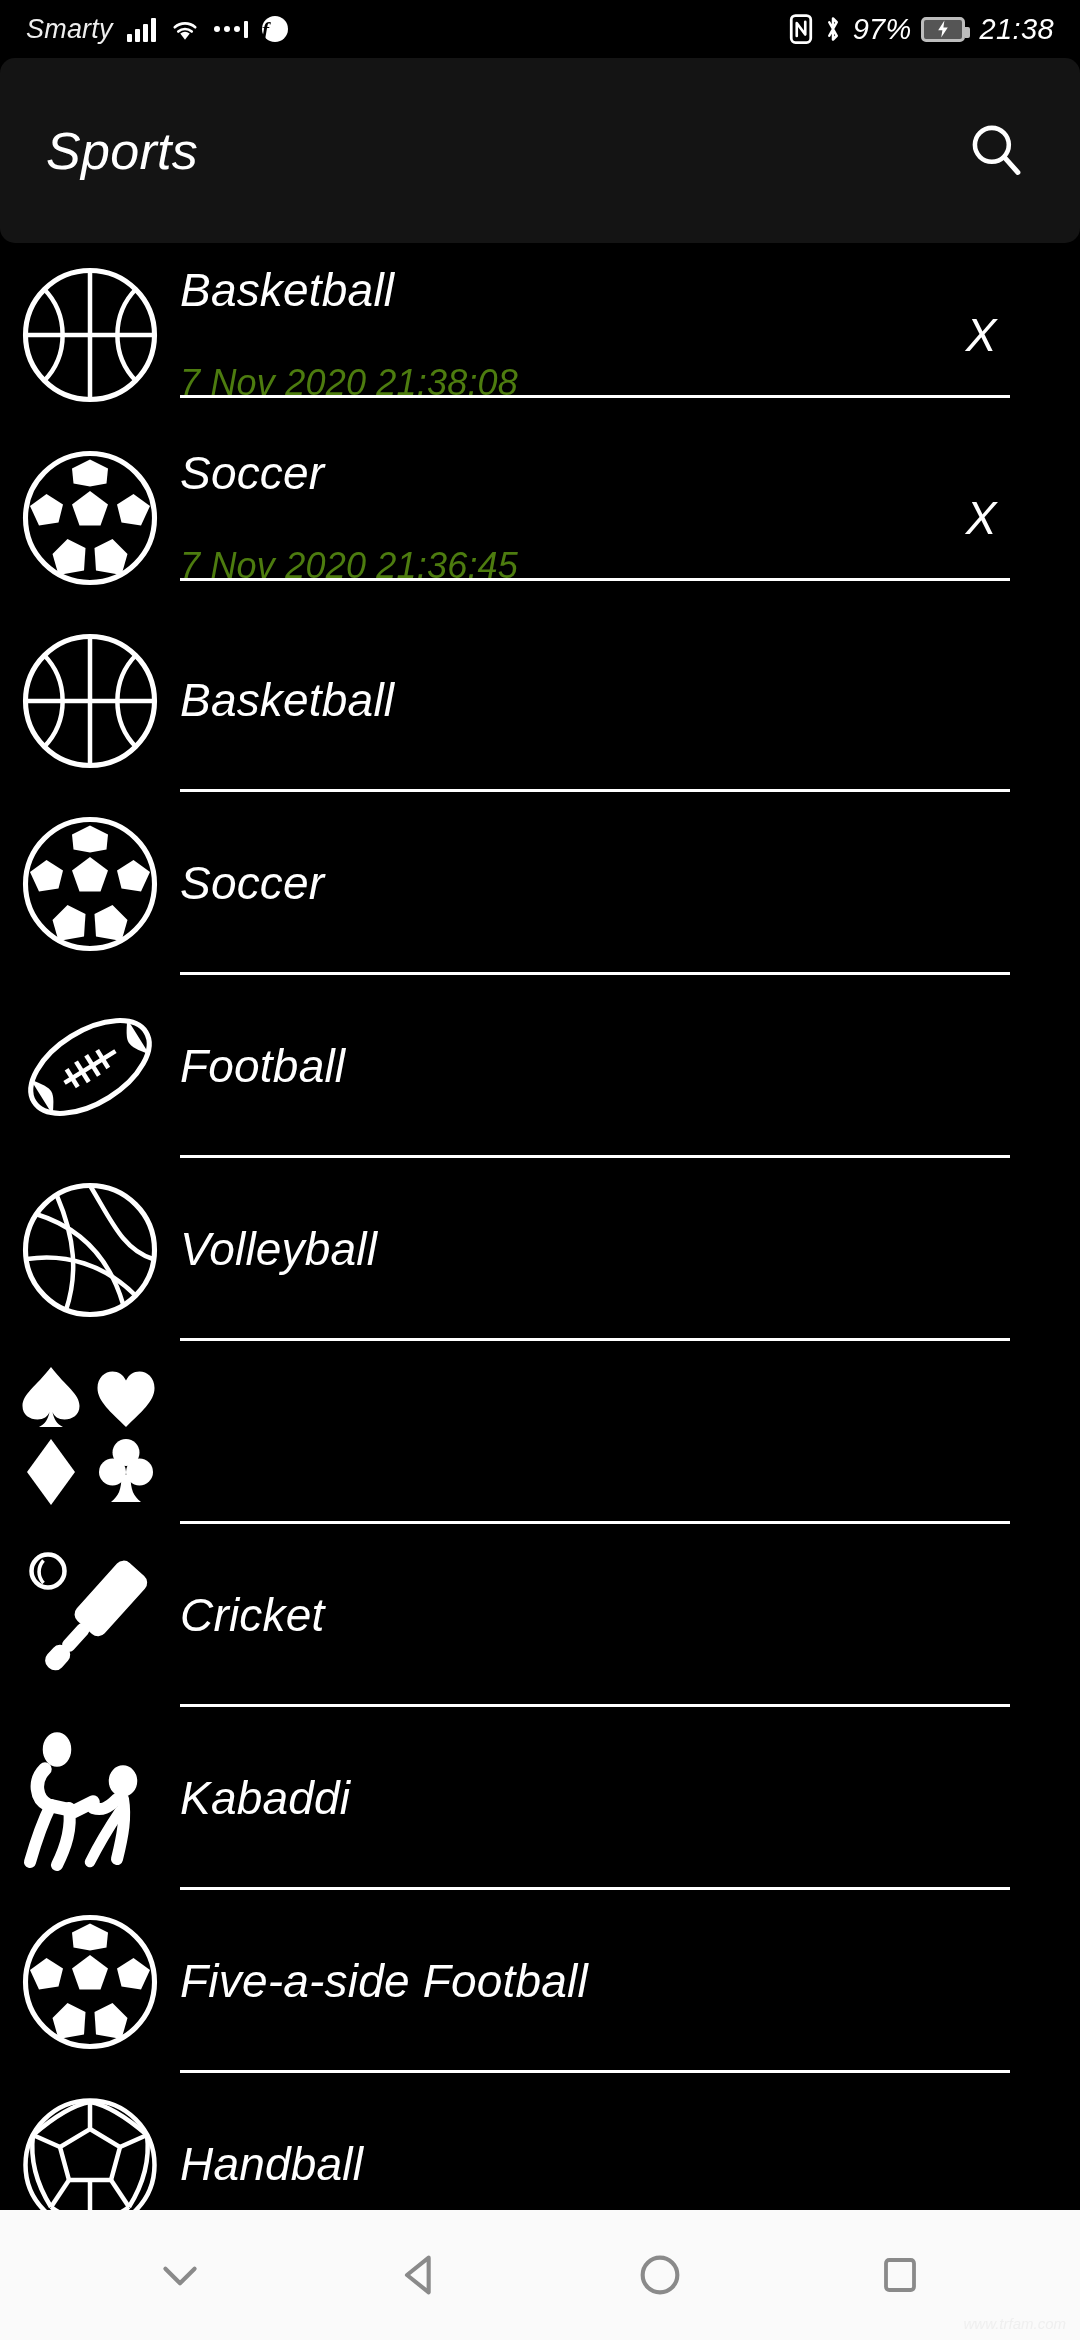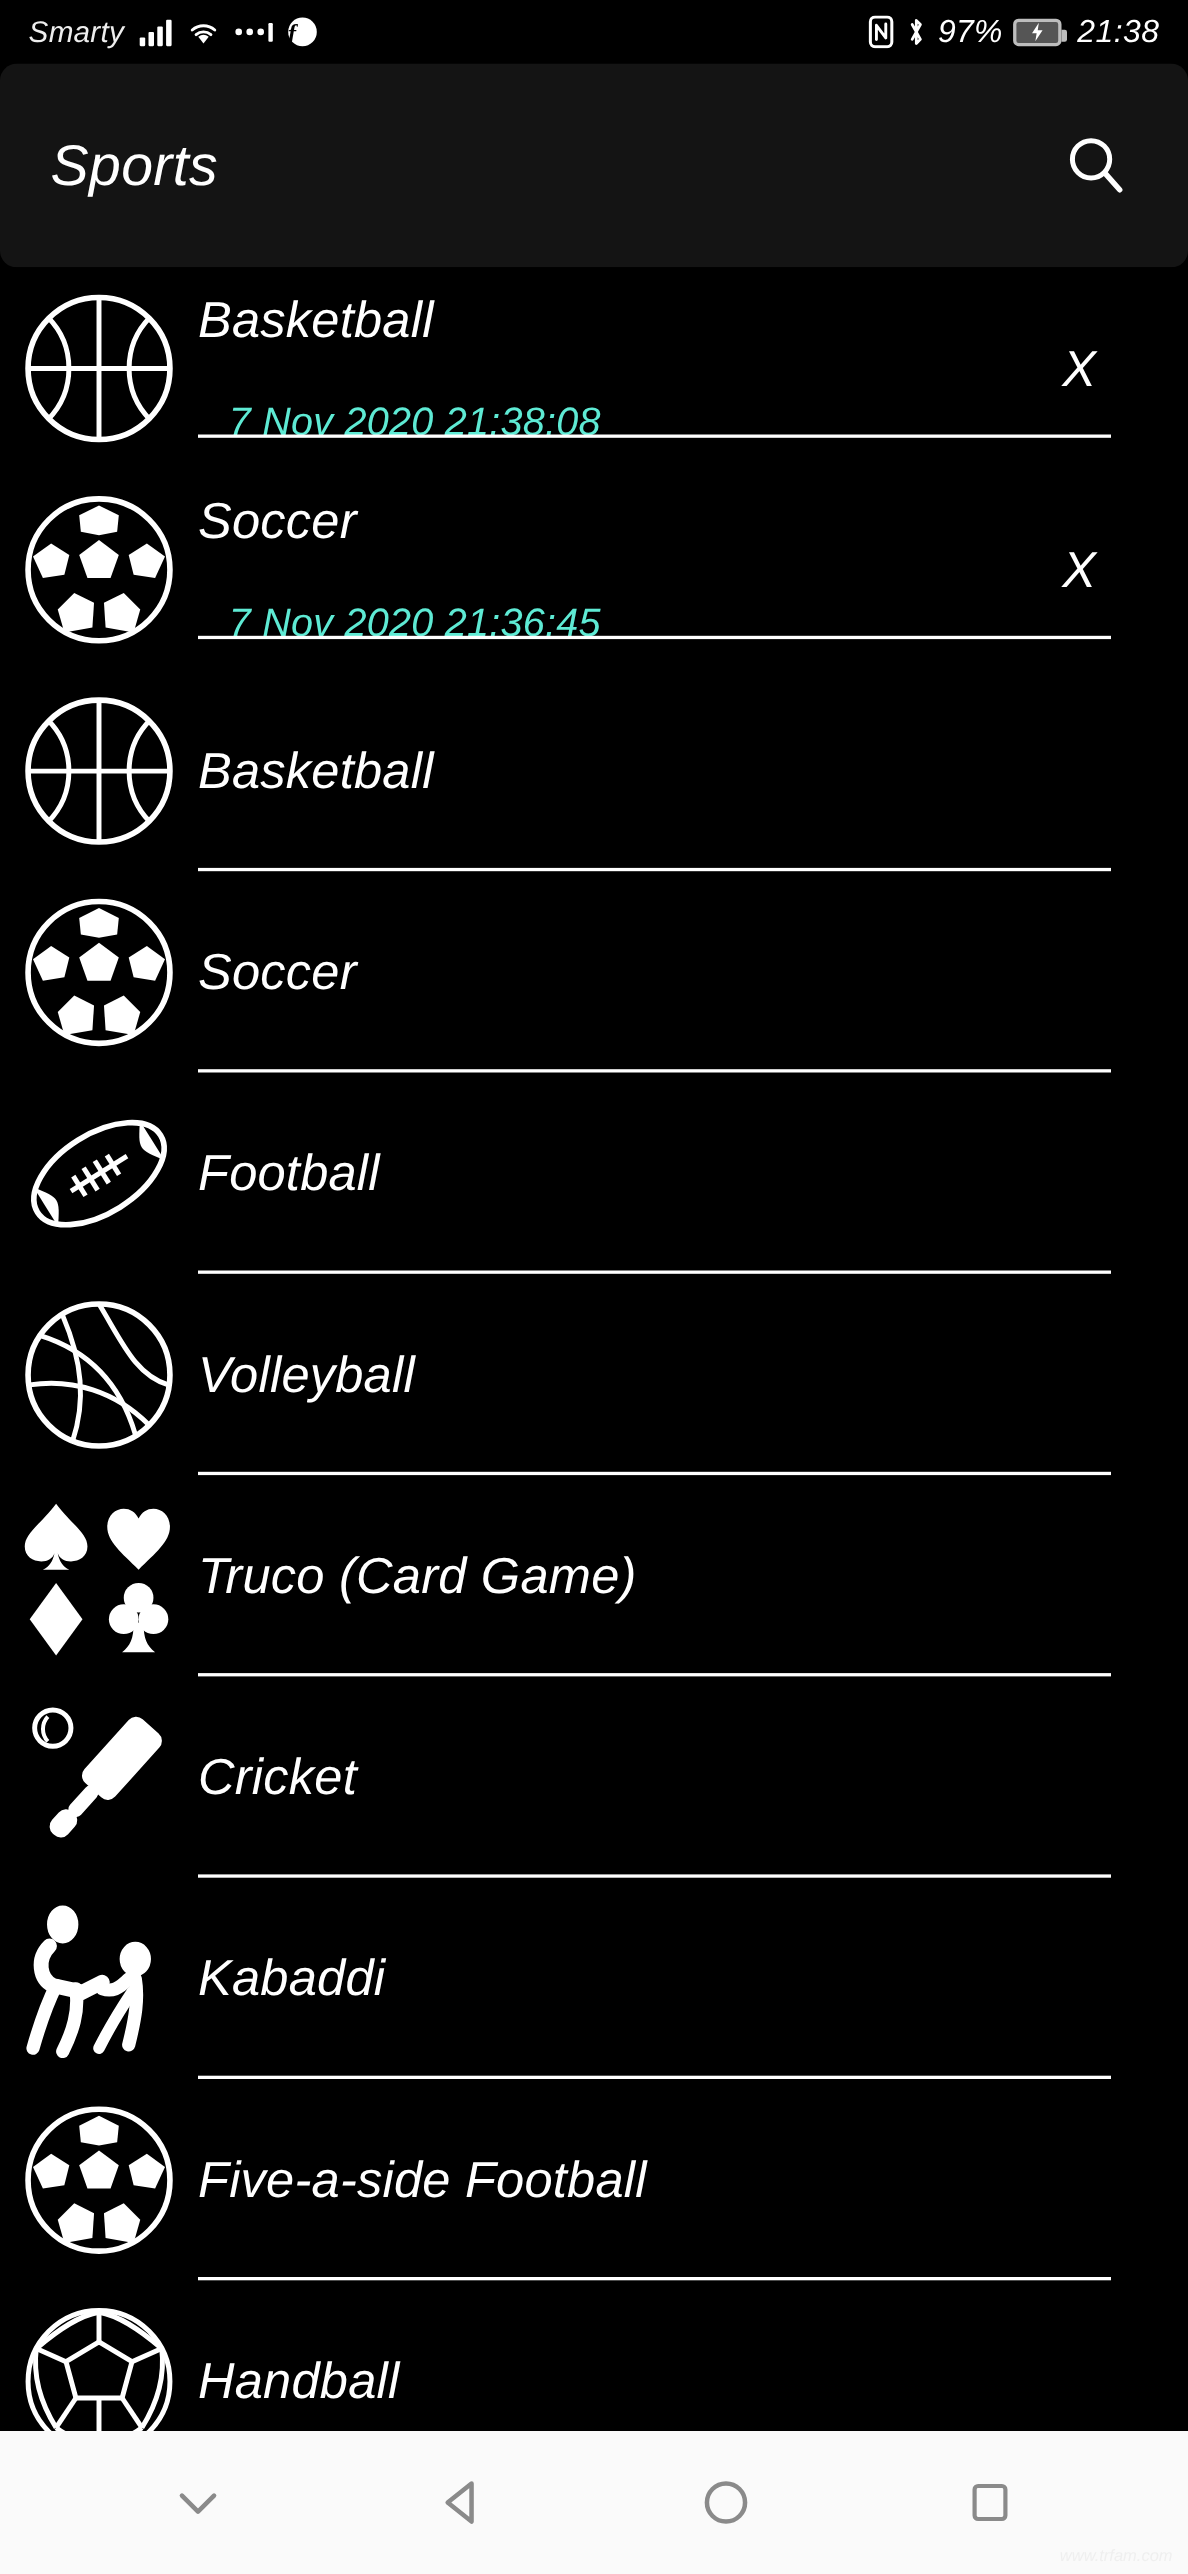--- a/index.html
+++ b/index.html
@@ -64,21 +64,21 @@
   
   .list { position:absolute; top:243px; left:0; width:1080px; height:1967px; background:#000; overflow:hidden; }
   .row { position:relative; width:1080px; height:183px; display:flex; align-items:center; }
   .row .iconcell { width:180px; min-width:180px; height:183px; display:flex;
                    align-items:center; justify-content:center; }
   .row .iconbox { width:150px; height:150px; position:relative; }
   .row .textcell { flex:1; height:183px; position:relative; display:flex;
                    flex-direction:column; justify-content:center; padding-right:20px;gap:38px; }
   .row.two-line .textcell { justify-content:center; }
   .t-title { font-size:46px; color:#fff; font-weight:300; line-height:1.12; letter-spacing:.2px; }
-  .t-sub   { font-size:36px; color:#5eead4; font-weight:300; margin-top:8px; letter-spacing:.2px;margin-left:28px; }
+  .t-sub   { font-size:36px; color:#4d7c0f; font-weight:300; margin-top:8px; letter-spacing:.2px; }
   .x-btn { position:absolute; right:64px; top:50%; transform:translateY(-50%);
            font-size:46px; color:#fff; font-weight:300; width:70px; text-align:center; }
   .divider { position:absolute; left:180px; right:70px; bottom:0; height:3px; background:#fff; }
   .row.two-line .divider { bottom:28px; }
 
   
   .navbar { position:absolute; bottom:0; left:0; width:1080px; height:130px;
             background:#fafafa; display:flex; align-items:center;
             justify-content:space-around; padding:0 60px; }
   .nav-btn { width:120px; height:100px; display:flex; align-items:center; justify-content:center; }
@@ -277,23 +277,20 @@
               <path d="M24 6 C 14 19, 5 24, 5 32 C 5 38, 10 41, 15 41 C 19 41, 22 39, 23 36 C 22 41, 20 44, 16 46 L32 46 C 28 44, 26 41, 25 36 C 26 39, 29 41, 33 41 C 38 41, 43 38, 43 32 C 43 24, 34 19, 24 6 Z"></path>
               <path d="M74 46 C 64 36, 55 29, 55 20 C 55 13, 60 9, 65 9 C 69 9, 72 11, 74 15 C 76 11, 79 9, 83 9 C 88 9, 93 13, 93 20 C 93 29, 84 36, 74 46 Z"></path>
               <path d="M24 54 L40 76 L24 98 L8 76 Z"></path>
               <circle cx="74" cy="63" r="9"></circle>
                 <circle cx="65" cy="76" r="9"></circle>
                 <circle cx="83" cy="76" r="9"></circle>
               <path d="M71 78 C 71 88, 69 92, 64 96 L84 96 C 79 92, 77 88, 77 78 Z"></path>
             </g>
           </svg>
         </div>
-      </div>
-      <div class="textcell">
-        <span class="t-title">Truco (Card Game)</span>
       </div>
       <span class="divider"></span>
     </div>
 
     <div class="row">
       <div class="iconcell">
         <div class="iconbox">
           <svg width="150" height="150" viewBox="0 0 100 100">
             <g fill="#fff">
               <circle cx="22" cy="20" r="11" stroke="#fff" stroke-width="3" fill="none"></circle>

